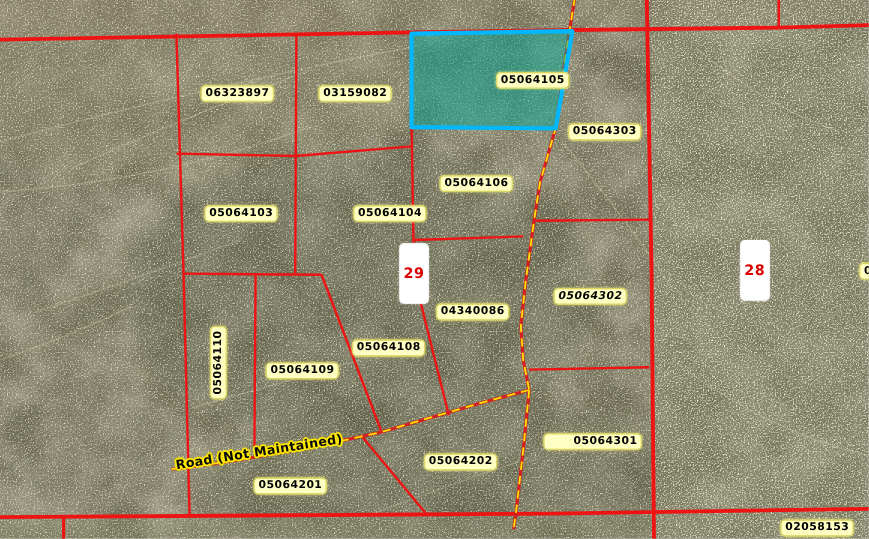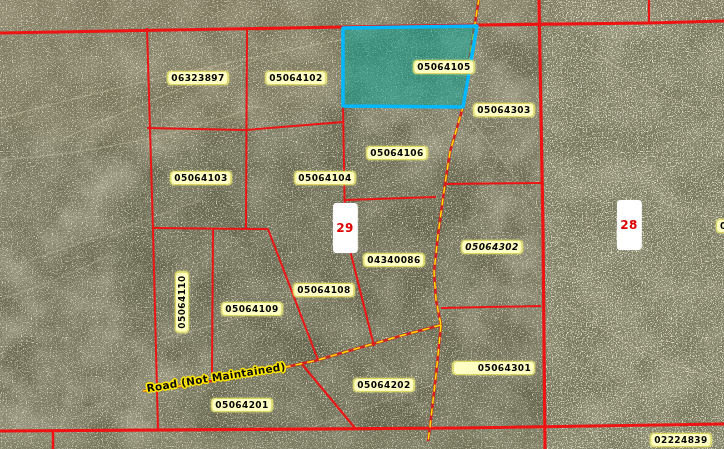--- a/index.html
+++ b/index.html
@@ -107,33 +107,33 @@
         <path d="M441,325 L436,375 L430,427 L428,441"></path>
         <path d="M441,325 L400,336 L383,341 L345,352 L318,360 L300,364 L277,369 L240,376 L200,383 L160,389 L143,391"></path>
       </g>
     </g>
 
     <polygon points="343,28 477,26 463,107 343,106" fill="rgba(0,165,150,0.5)" stroke="#00b8ff" stroke-width="3.5" stroke-linejoin="round"></polygon>
   </svg>
 
   <div id="label-layer">
       <div class="lbl parcel" style="left: 198px; top: 78px;">06323897</div>
-      <div class="lbl parcel" style="left: 296px; top: 78px;">05064102</div>
+      <div class="lbl parcel" style="left: 296px; top: 78px;">03159082</div>
       <div class="lbl parcel" style="left: 424px; top: 67px; margin-left: 20px;">05064105</div>
       <div class="lbl parcel" style="left: 504px; top: 110px;">05064303</div>
       <div class="lbl parcel" style="left: 201px; top: 178px;">05064103</div>
       <div class="lbl parcel" style="left: 298px; top: 178px; margin-left: 27px;">05064104</div>
       <div class="lbl parcel" style="left: 397px; top: 153px;">05064106</div>
       <div class="lbl parcel" style="left: 492px; top: 247px; font-style: italic;">05064302</div>
       <div class="lbl parcel" style="left: 394px; top: 260px;">04340086</div>
       <div class="lbl parcel" style="left: 324px; top: 290px;">05064108</div>
       <div class="lbl parcel" style="left: 252px; top: 309px;">05064109</div>
       <div class="lbl parcel" style="left: 182px; top: 302px; transform: translate(-50%, -50%) rotate(-90deg);">05064110</div>
       <div class="lbl parcel" style="left: 494px; top: 368px; padding-left: 24px;">05064301</div>
       <div class="lbl parcel" style="left: 384px; top: 373px; margin-top: 12px;">05064202</div>
       <div class="lbl parcel" style="left: 242px; top: 405px;">05064201</div>
-      <div class="lbl parcel" style="left: 681px; top: 440px;">02224839</div>
+      <div class="lbl parcel" style="left: 681px; top: 440px;">02058153</div>
       <div class="lbl parcel-partial" style="left: 716px; top: 226px;">0</div>
       <div class="lbl section" style="left: 345px; top: 228px;">29</div>
       <div class="lbl section" style="left: 629px; top: 225px;">28</div>
       <div class="lbl road" style="left: 216px; top: 377px; transform: translate(-50%, -50%) rotate(-9deg);">Road (Not Maintained)</div>
     </div>
 </div>
 
 </body></html>

